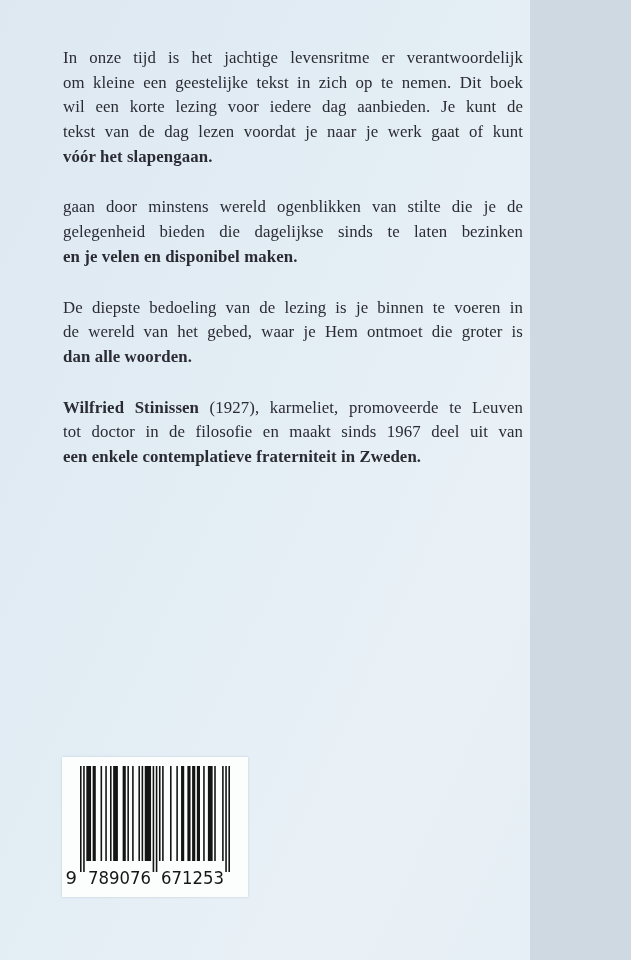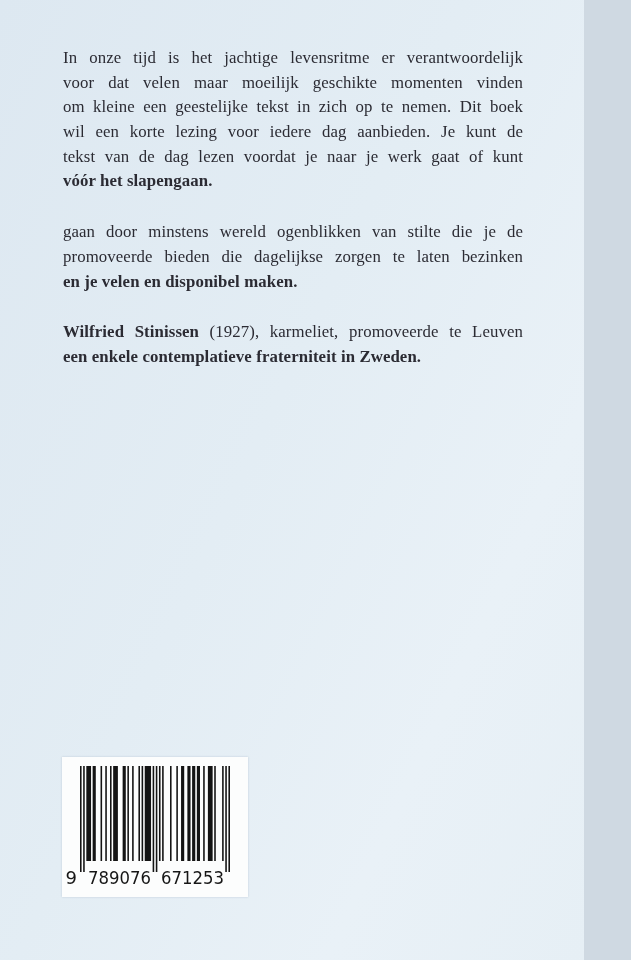--- a/index.html
+++ b/index.html
@@ -5,21 +5,21 @@
   :root{
     --bg1:#dde8f1; --bg2:#e9f1f7; --ink:#2b2b33; --bar:#141414; --box:#fcfdfd;
   }
   html,body{margin:0;padding:0;}
   body{
     width:631px;height:960px;overflow:hidden;
     font-family:"Liberation Serif","DejaVu Serif",serif;
     background:#cfd9e2;
   }
   .cover{
-    position:relative;width:584px;height:960px;
+    position:relative;width:530px;height:960px;
     background:linear-gradient(115deg,var(--bg1) 0%,#e3edf4 45%,var(--bg2) 75%,#e6eff5 100%);
   }
   .text-block{
     position:absolute;left:63px;top:46px;width:460px;
     color:var(--ink);
     font-size:16.8px;line-height:24.7px;
     letter-spacing:0.1px;
   }
   .para{margin:0 0 26px 0;}
   .jline{
@@ -43,36 +43,41 @@
 </style>
 </head>
 <body>
 
 <div class="cover">
 
   <div class="text-block">
 
     <div class="para">
       <div class="jline">In onze tijd is het jachtige levensritme er verantwoordelijk</div>
-      <div class="jline">voor dat velen maar moeilijk geschikte momenten vinden</div>
       <div class="jline">om kleine een geestelijke tekst in zich op te nemen. Dit boek</div>
       <div class="jline">wil een korte lezing voor iedere dag aanbieden. Je kunt de</div>
       <div class="jline">tekst van de dag lezen voordat je naar je werk gaat of kunt</div>
       <div class="jline jlast">vóór het slapengaan.</div>
     </div>
 
     <div class="para">
       <div class="jline">gaan door minstens wereld ogenblikken van stilte die je de</div>
-      <div class="jline">promoveerde bieden die dagelijkse zorgen te laten bezinken</div>
+      <div class="jline">gelegenheid bieden die dagelijkse sinds te laten bezinken</div>
       <div class="jline jlast">en je velen en disponibel maken.</div>
     </div>
 
+    <div class="para">
+      <div class="jline">De diepste bedoeling van de lezing is je binnen te voeren in</div>
+      <div class="jline">de wereld van het gebed, waar je Hem ontmoet die groter is</div>
+      <div class="jline jlast">dan alle woorden.</div>
+    </div>
 
     <div class="para bio">
       <div class="jline"><span class="bold">Wilfried Stinissen</span><span> (1927), karmeliet, promoveerde te Leuven</span></div>
+      <div class="jline">tot doctor in de filosofie en maakt sinds 1967 deel uit van</div>
       <div class="jline jlast">een enkele contemplatieve fraterniteit in Zweden.</div>
     </div>
 
   </div>
 
   <div class="barcode-box">
     <svg viewBox="-16 0 168 126" width="168" height="126" xmlns="http://www.w3.org/2000/svg">
       <g id="bc-bars">
           <rect x="0.00" y="3" width="1.58" height="106"></rect>
           <rect x="3.16" y="3" width="1.58" height="106"></rect>

